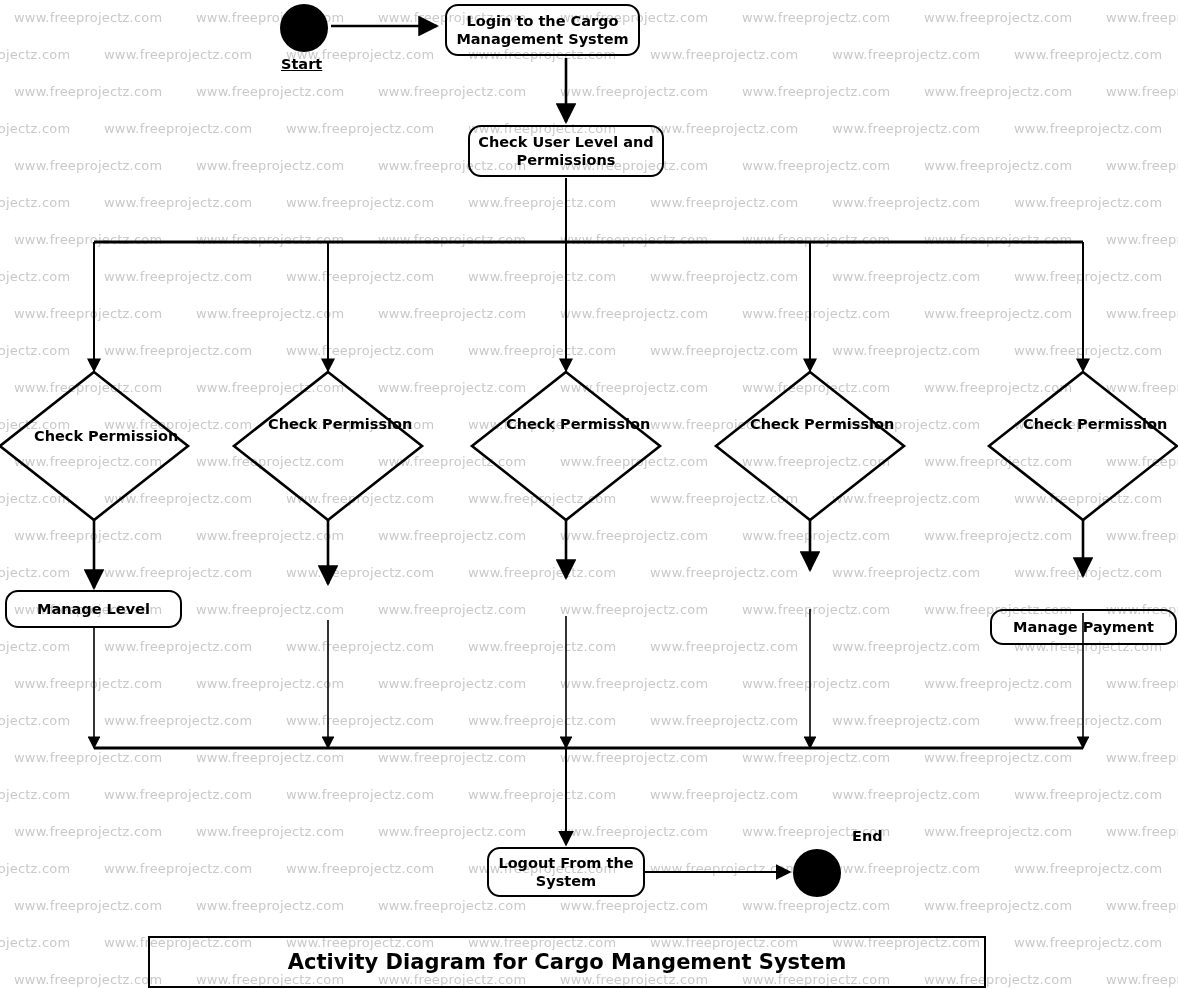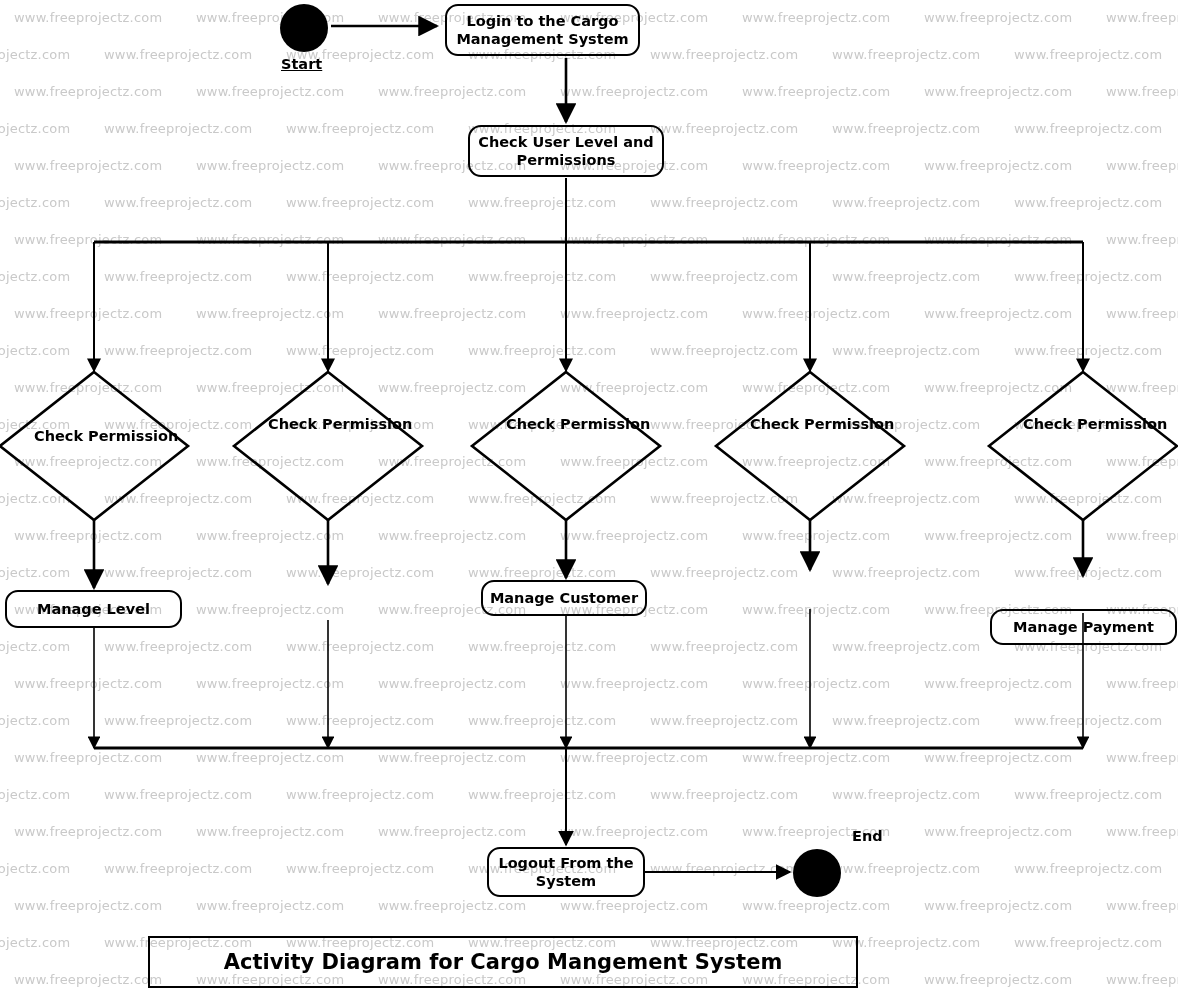--- a/index.html
+++ b/index.html
@@ -360,25 +360,24 @@
 
   <div class="activity" style="left:468px; top:125px; width:196px; height:52px;">Check User Level and Permissions</div>
 
   <div class="diamond-label" style="left:34px; top:427px; width:120px;">Check Permission</div>
   <div class="diamond-label" style="left:268px; top:415px; width:120px;">Check Permission</div>
   <div class="diamond-label" style="left:506px; top:415px; width:120px;">Check Permission</div>
   <div class="diamond-label" style="left:750px; top:415px; width:120px;">Check Permission</div>
   <div class="diamond-label" style="left:1023px; top:415px; width:120px;">Check Permission</div>
 
   <div class="activity" style="left:5px; top:590px; width:177px; height:38px;">Manage Level</div>
-  <div class="activity" style="left:481px; top:580px; width:166px; height:36px;">Manage Customer</div>
   <div class="activity" style="left:990px; top:577px; width:187px; height:36px;margin-top:32px;">Manage Payment</div>
 
   <div class="activity" style="left:487px; top:847px; width:158px; height:50px;">Logout From the System</div>
 
   <div class="terminal" style="left:793px; top:849px; width:48px; height:48px;"></div>
   <div class="terminal-label" style="left:852px; top:828px;">End</div>
 
-  <div class="title-frame" style="left:148px; top:936px; width:710px; height:52px;">
+  <div class="title-frame" style="left:148px; top:936px; width:838px; height:52px;">
     <span class="title-text">Activity Diagram for Cargo Mangement System</span>
   </div>
 
 </div>
 
 </body></html>

